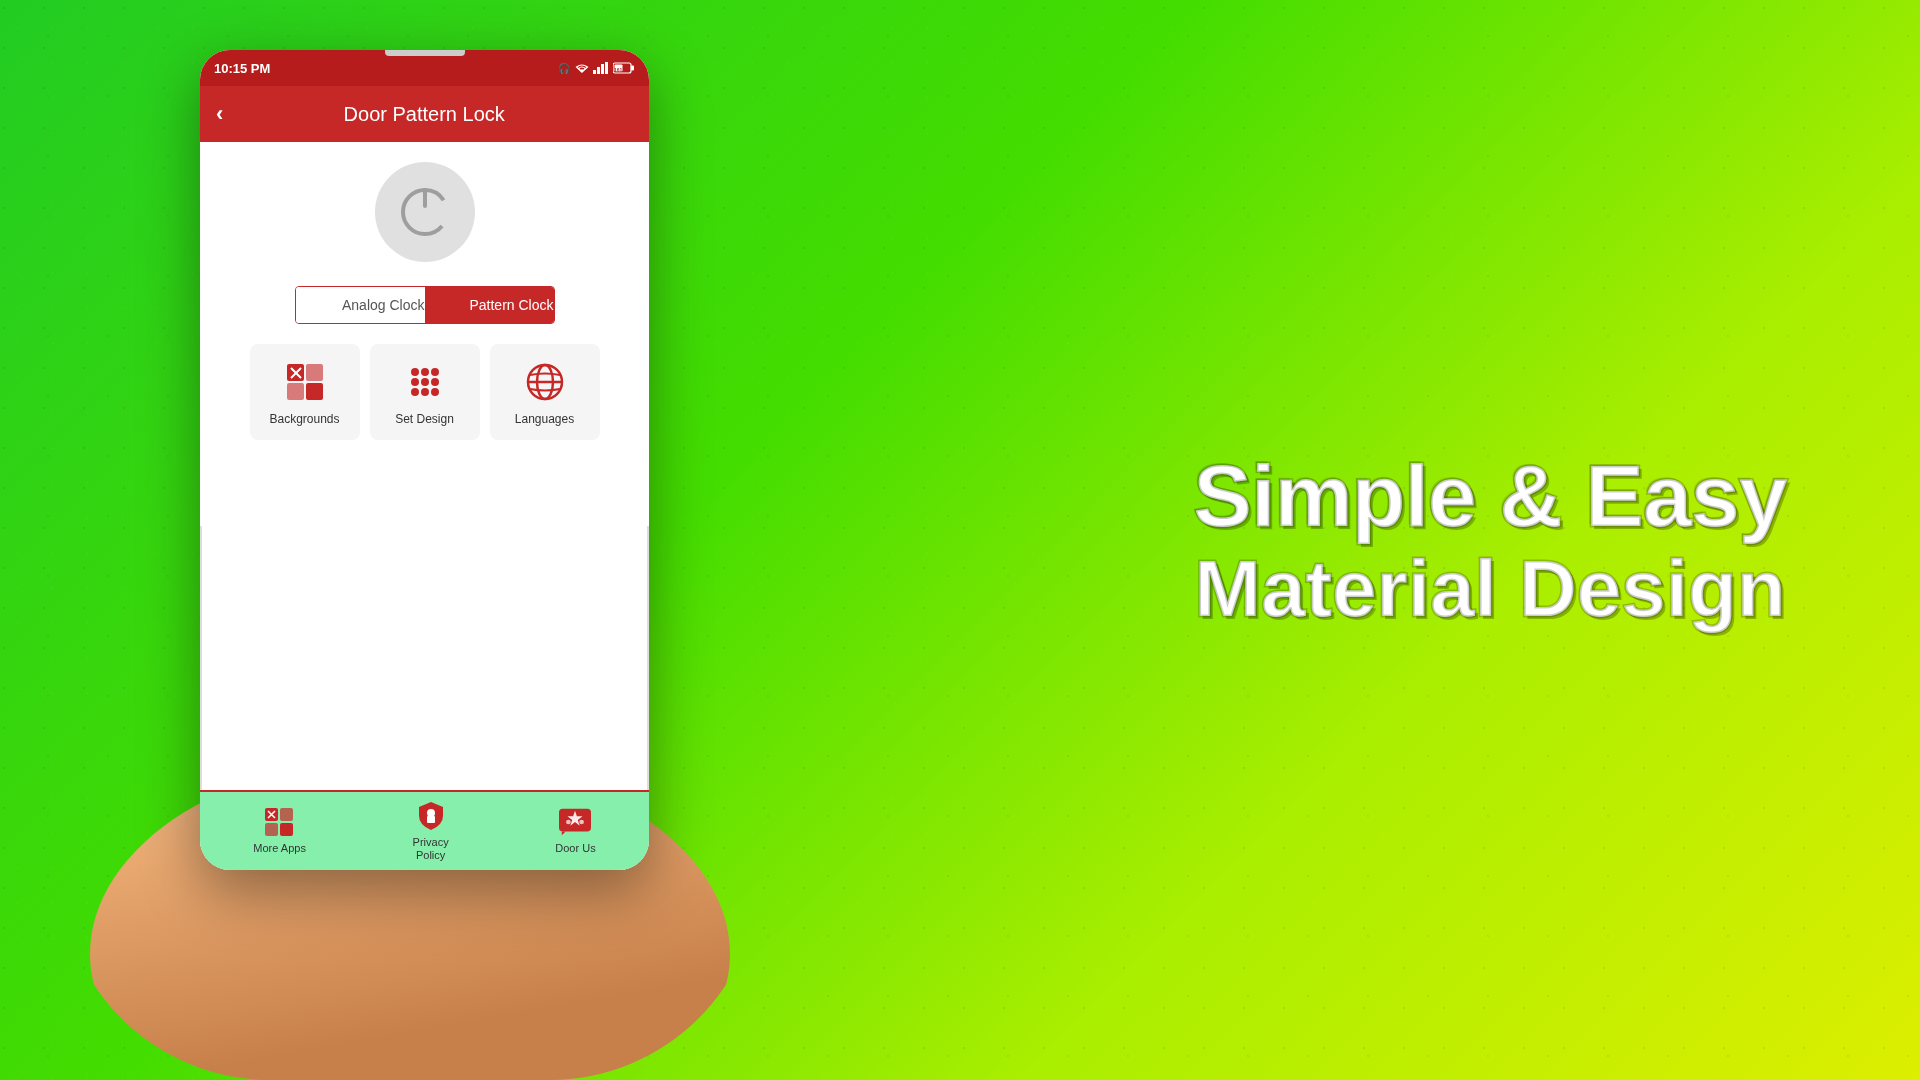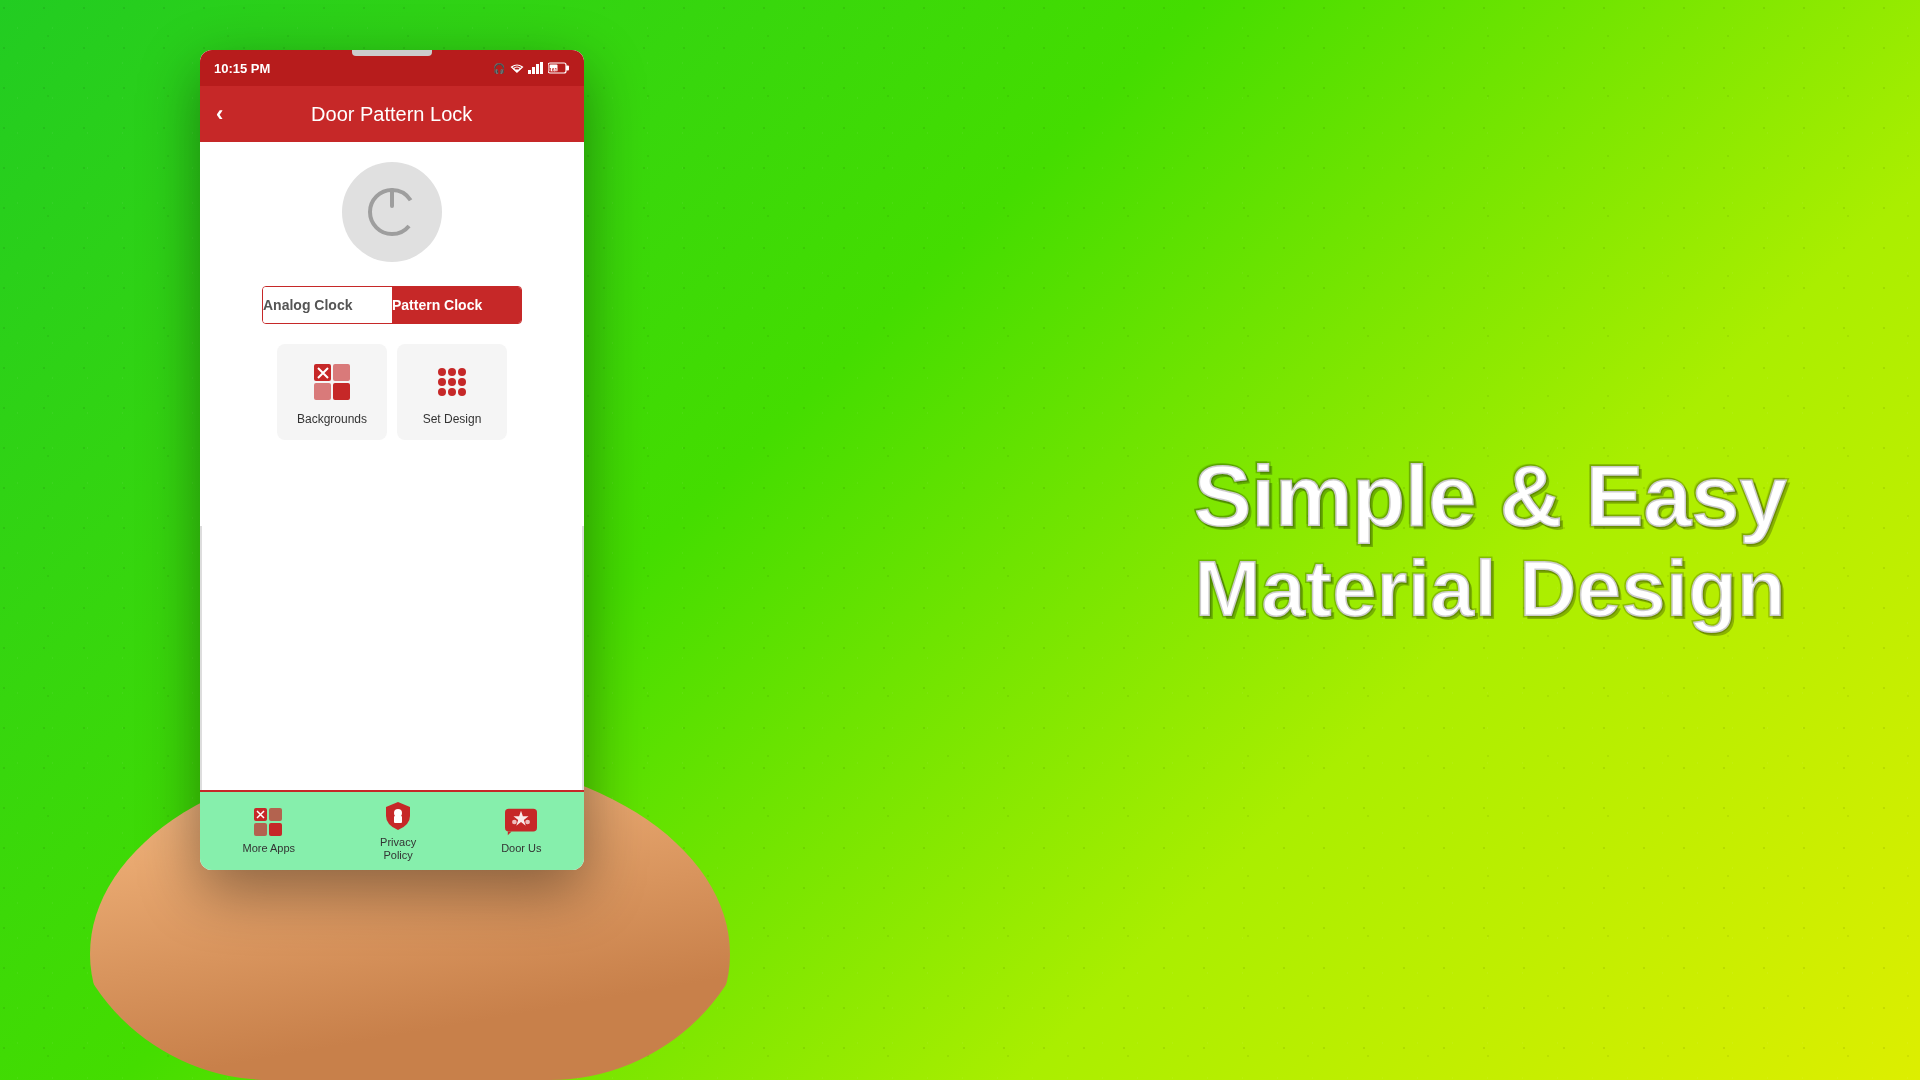--- a/index.html
+++ b/index.html
@@ -79,24 +79,24 @@
       left: 160px;
       top: 20px;
       width: 500px;
       height: 1000px;
     }
 
     .phone-device {
       position: absolute;
       top: 30px;
       left: 40px;
-      width: 384px;
+      width: 449px;
       height: 820px;
       background: white;
-      border-radius: 12px;
+      border-radius: 30px;
       box-shadow: 0 20px 60px rgba(0,0,0,0.4), inset 0 0 0 2px #ddd;
       overflow: hidden;
       z-index: 5;
     }
 
     
     .status-bar {
       background: #b71c1c;
       height: 36px;
       display: flex;
@@ -181,23 +181,23 @@
       border: 1.5px solid #c62828;
       border-radius: 4px;
       overflow: hidden;
       margin-bottom: 20px;
       width: 260px;
     }
 
     .clock-btn {
       flex: 1;
       padding: 10px 0;
-      text-align: left;
+      text-align: right;
       font-size: 14px;
-      font-weight: 700;
+      font-weight: 400;
     }
 
     .clock-btn-inactive {
       background: white;
       color: #555;
     }
 
     .clock-btn-active {
       background: #c62828;
       color: white;
@@ -395,20 +395,32 @@
                   <circle cx="20" cy="20" r="4" fill="#c62828"></circle>
                   <circle cx="30" cy="20" r="4" fill="#c62828"></circle>
                   <circle cx="10" cy="30" r="4" fill="#c62828"></circle>
                   <circle cx="20" cy="30" r="4" fill="#c62828"></circle>
                   <circle cx="30" cy="30" r="4" fill="#c62828"></circle>
                 </svg>
               </div>
               <span class="menu-label">Set Design</span>
             </div>
 
+            <div class="menu-item">
+              <div class="menu-icon">
+                <svg width="40" height="40" viewBox="0 0 40 40">
+                  <circle cx="20" cy="20" r="17" fill="none" stroke="#c62828" stroke-width="2.5"></circle>
+                  <ellipse cx="20" cy="20" rx="8" ry="17" fill="none" stroke="#c62828" stroke-width="2.5"></ellipse>
+                  <line x1="3" y1="20" x2="37" y2="20" stroke="#c62828" stroke-width="2.5"></line>
+                  <path d="M5 13 Q20 10 35 13" fill="none" stroke="#c62828" stroke-width="2"></path>
+                  <path d="M5 27 Q20 30 35 27" fill="none" stroke="#c62828" stroke-width="2"></path>
+                </svg>
+              </div>
+              <span class="menu-label">Languages</span>
+            </div>
 
           </div>
 
         </div>
 
         <div class="spacer"></div>
 
         <div class="bottom-nav">
 
           <div class="nav-item">

